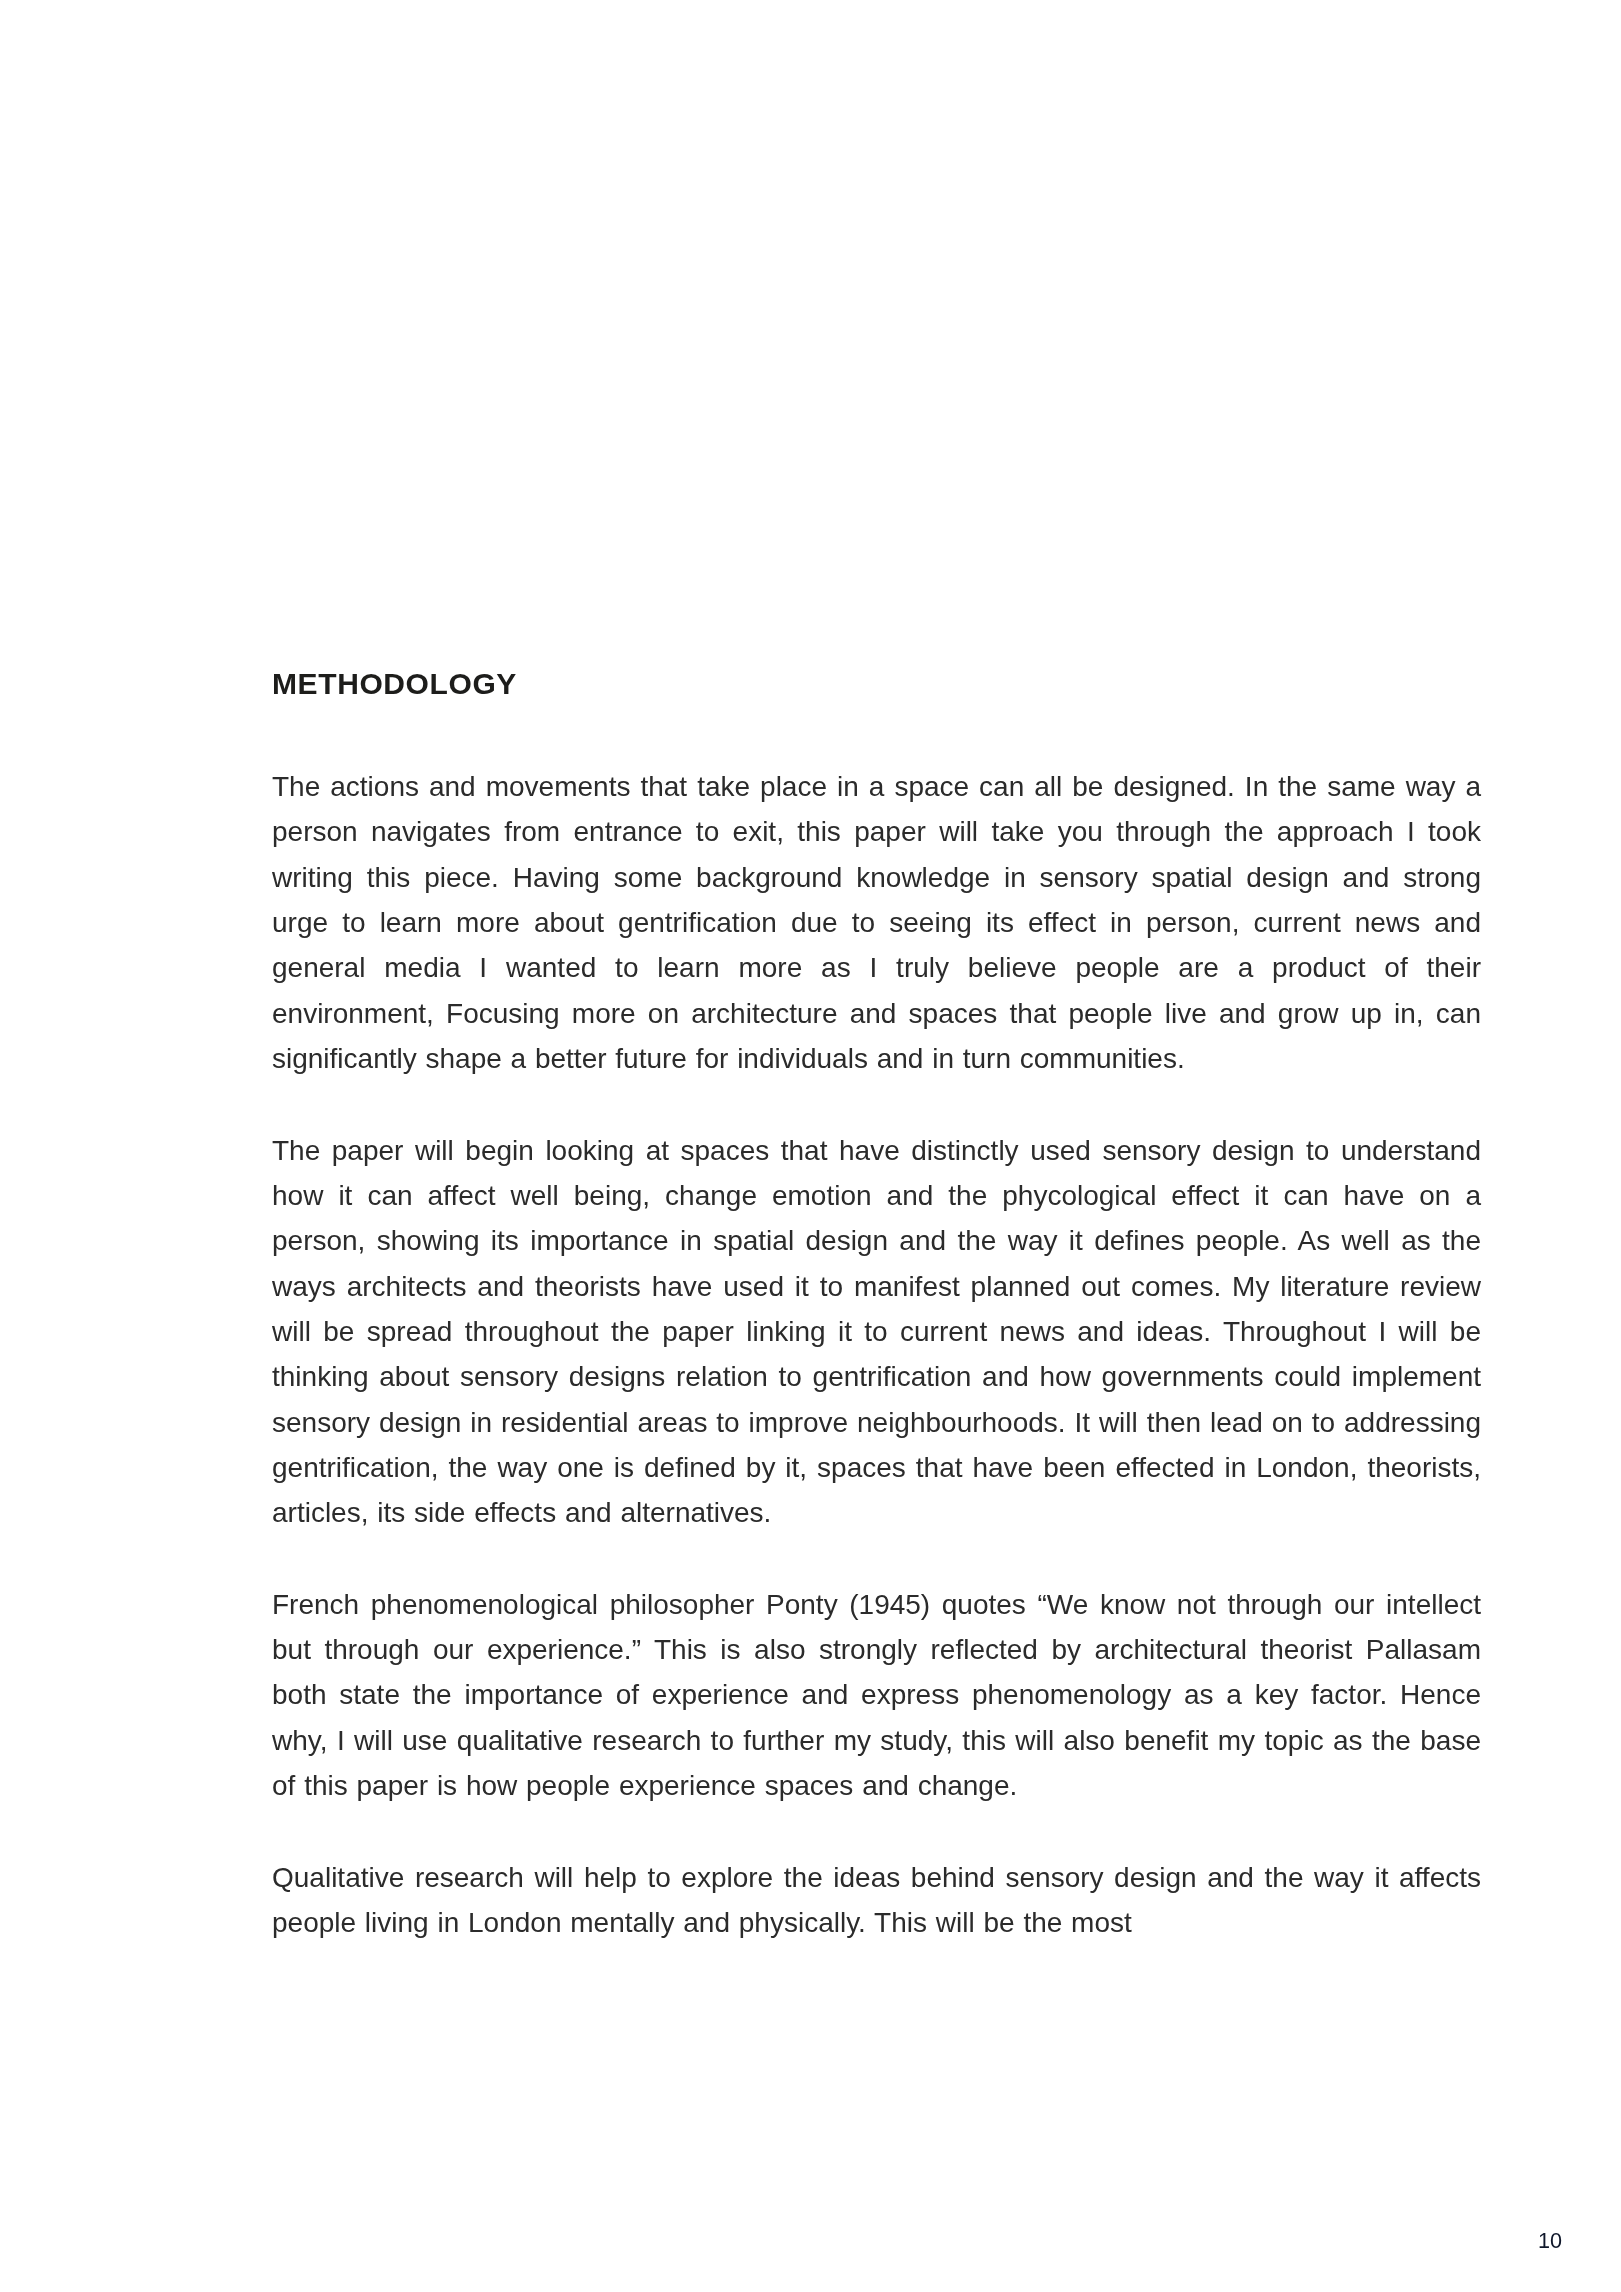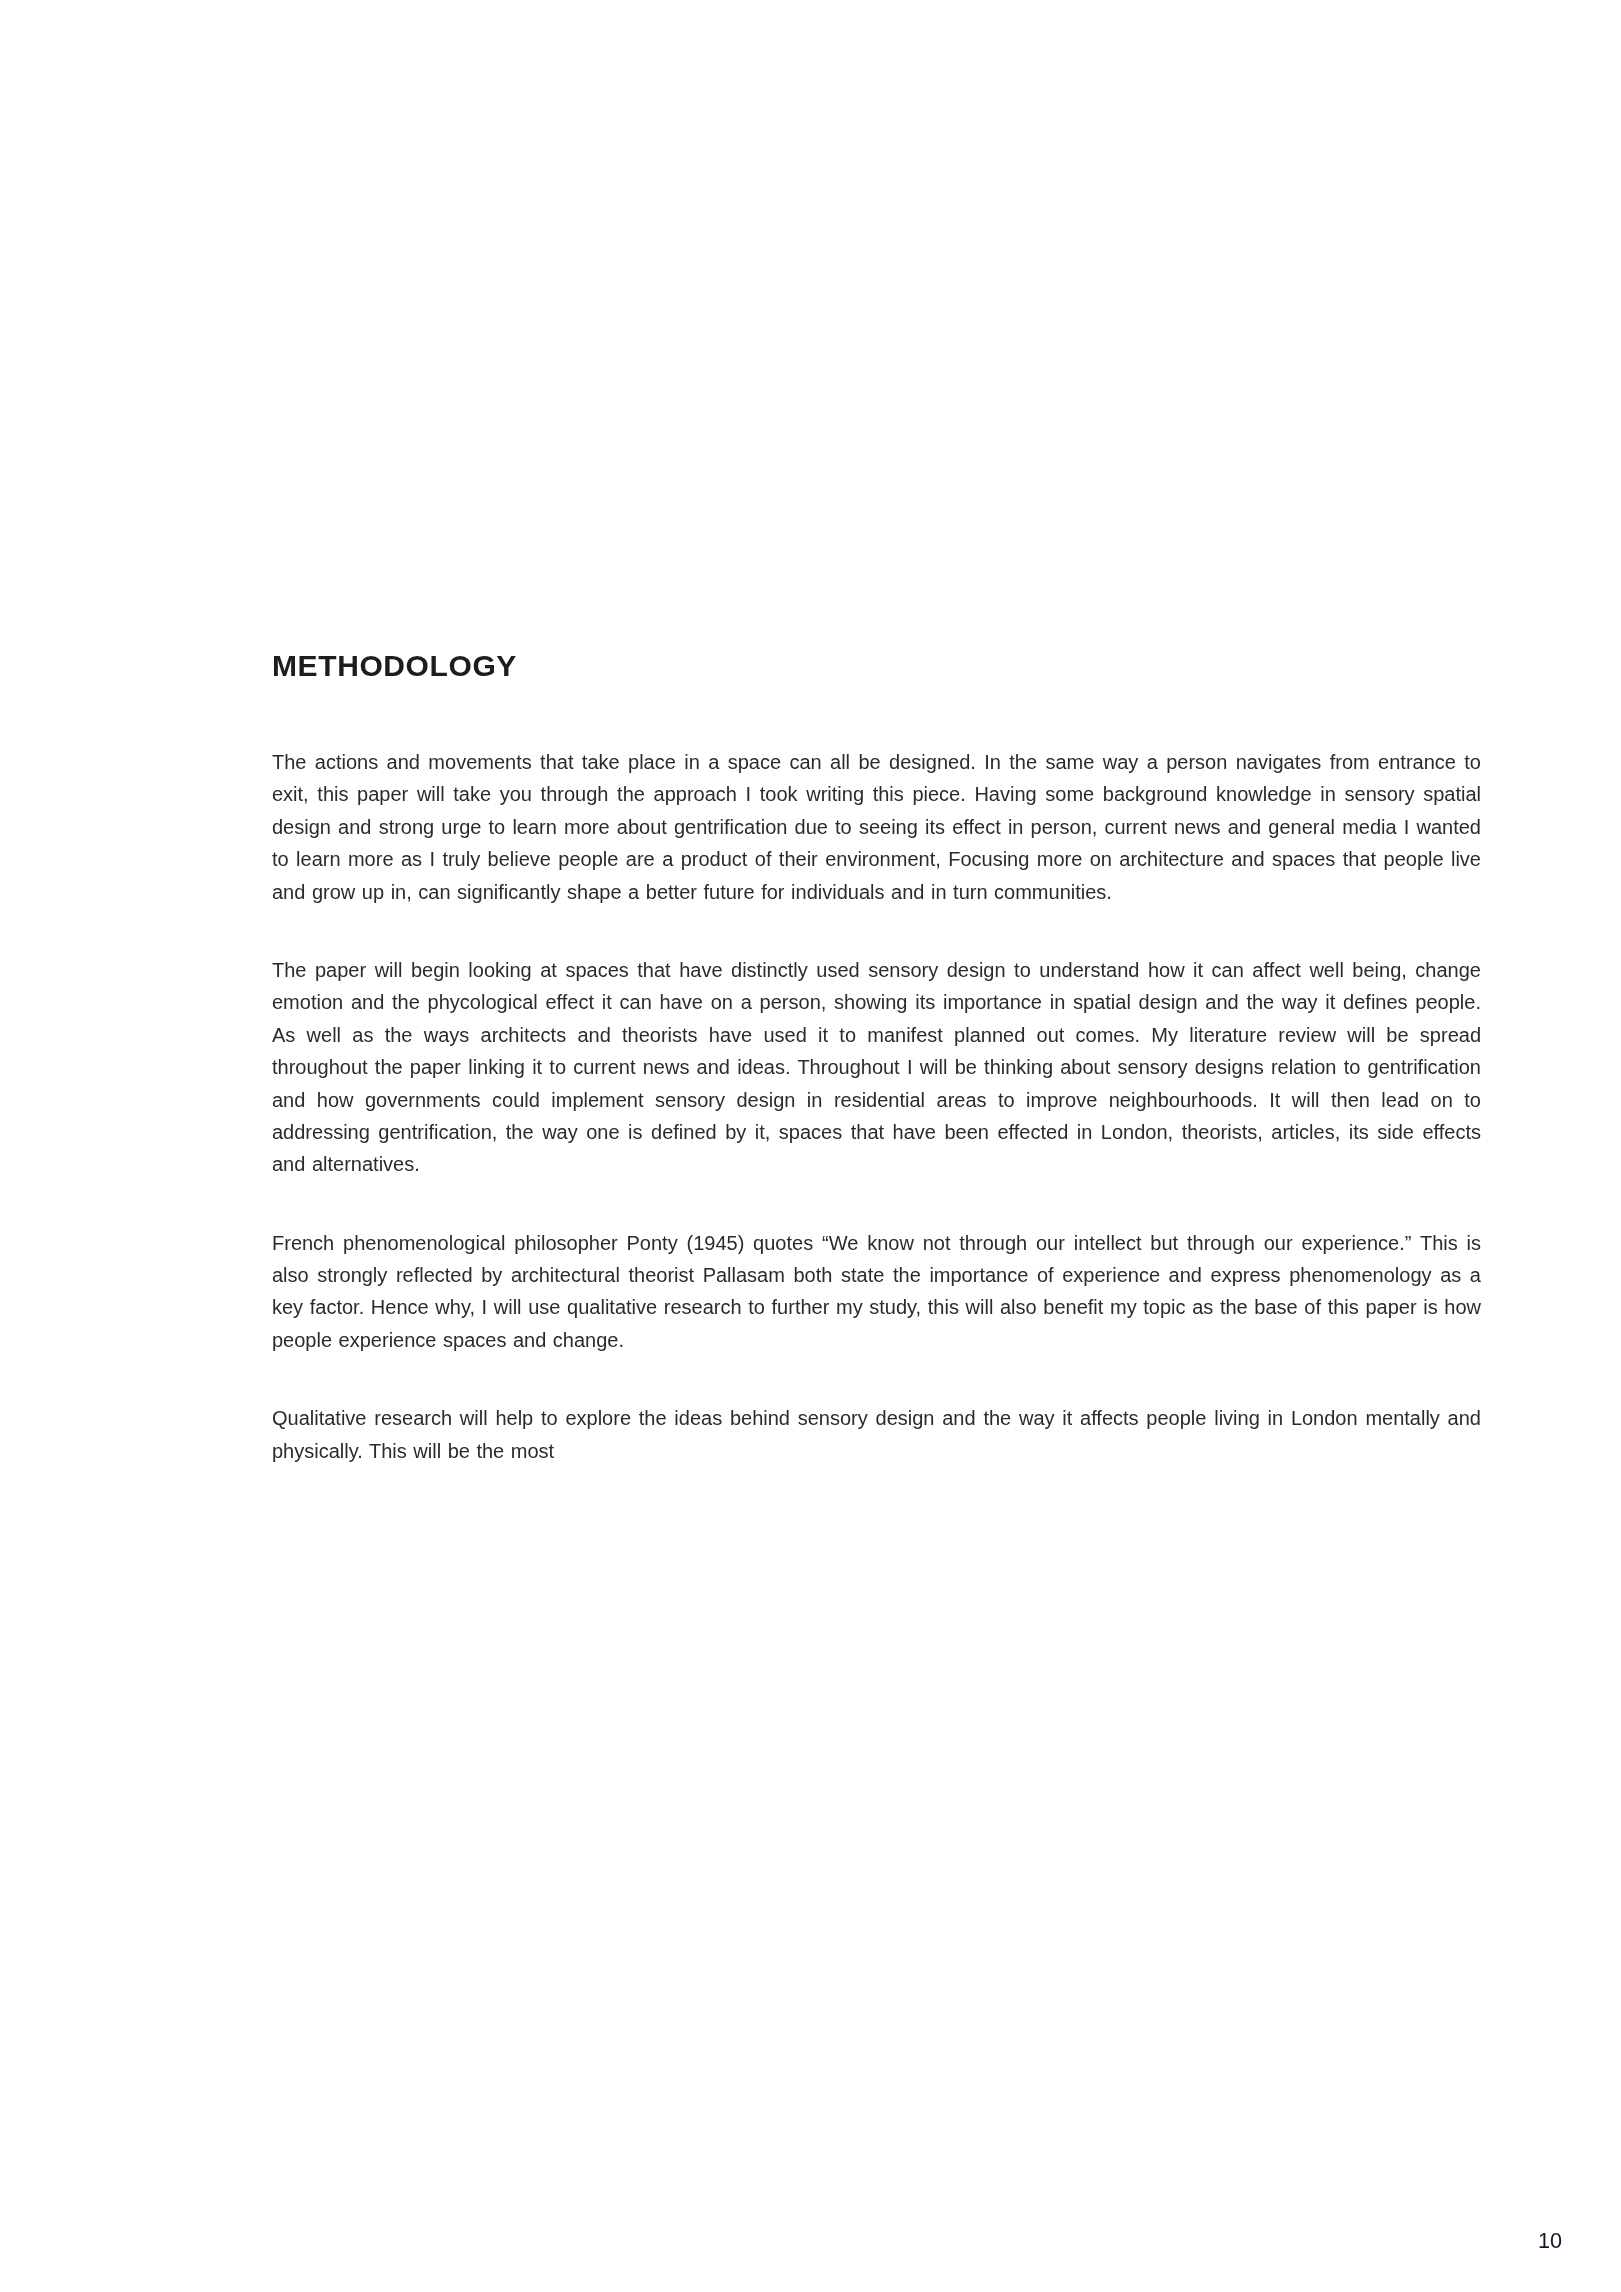--- a/index.html
+++ b/index.html
@@ -16,32 +16,32 @@
     overflow: hidden;
   }
   .page {
     position: absolute;
     inset: 0;
     background: #ffffff;
   }
   .text-block {
     position: absolute;
     left: 272px;
-    top: 649px;
+    top: 667px;
     width: 1209px;
   }
   .section-heading {
     font-size: 30px;
     font-weight: 700;
     letter-spacing: 0.6px;
     color: #1d1d1b;
     margin: 0 0 63px 0;
   }
   .para {
-    font-size: 20px;
+    font-size: 28px;
     line-height: 1.62;
     font-weight: 400;
     color: #2b2b2b;
     text-align: justify;
     margin: 0 0 46px 0;
     word-spacing: 1px;
   }
   .para:last-child {
     margin-bottom: 8px;
   }

